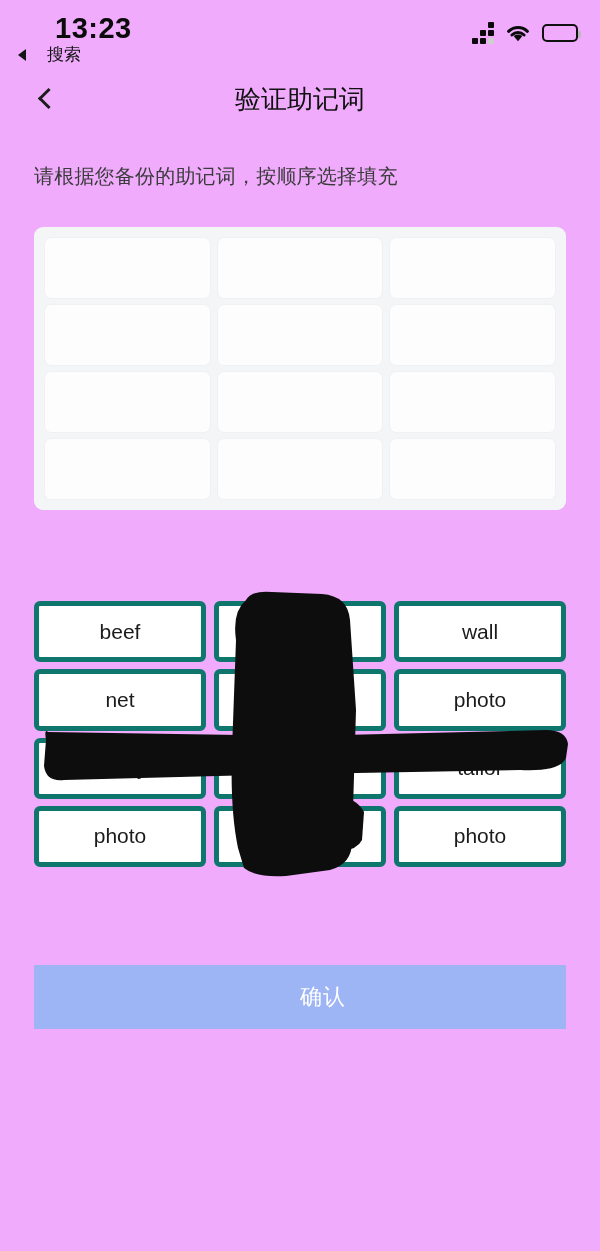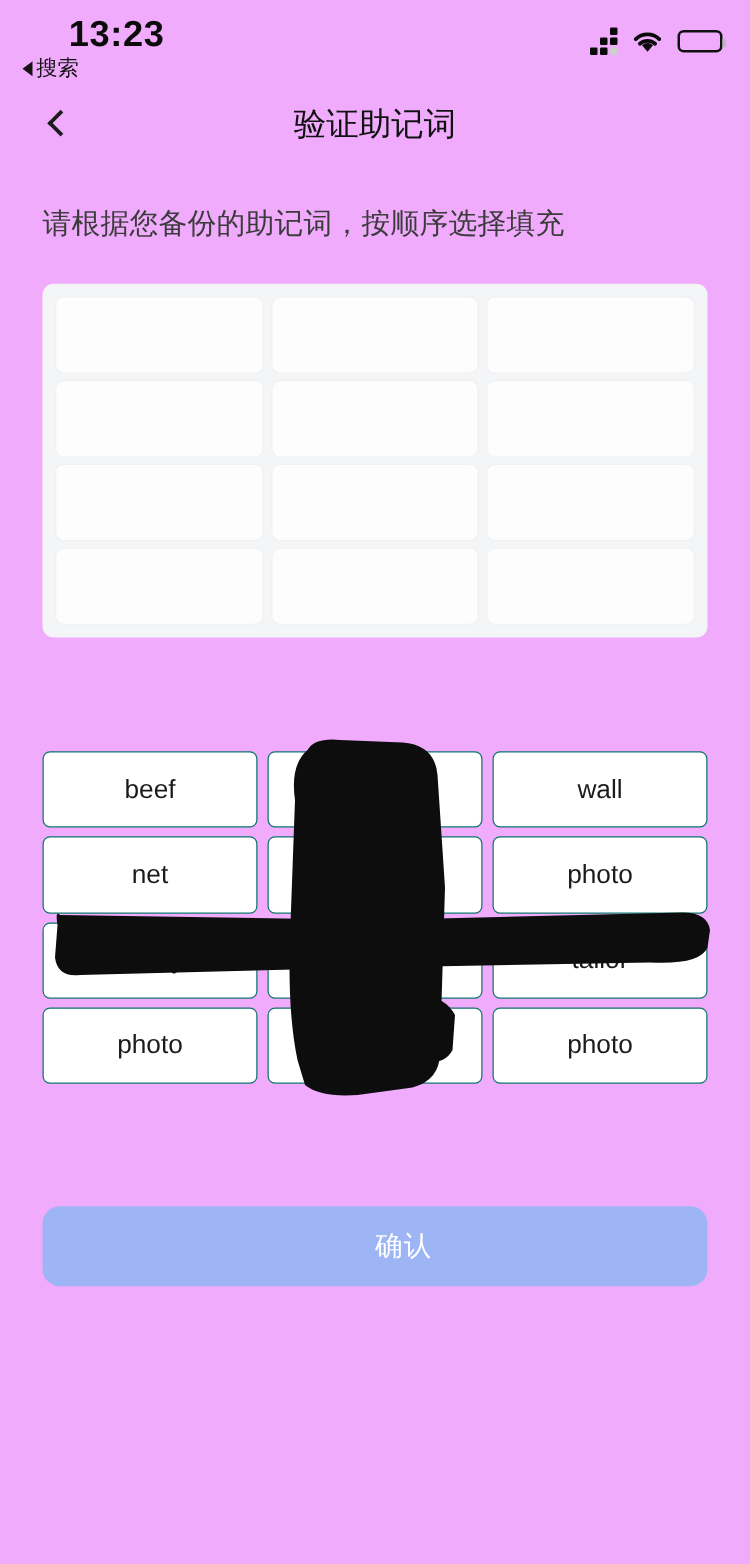--- a/index.html
+++ b/index.html
@@ -16,21 +16,21 @@
     position:absolute; top:0; left:0; width:600px; height:66px;
   }
   .sb-time {
     position:absolute; left:55px; top:12px;
     font-size:29px; font-weight:700; color:#0b0b0b;
     letter-spacing:0.5px;
   }
   .sb-back {
     position:absolute; left:18px; top:43px;
     font-size:17px; color:#141414; font-weight:500;
-    display:flex; align-items:center; gap:3px;
+    display:flex; align-items:center; gap:21px;
   }
   .sb-back .tri {
     width:0; height:0; display:inline-block;
     border-top:6px solid transparent;
     border-bottom:6px solid transparent;
     border-right:8px solid #141414;
   }
   .sb-right {
     position:absolute; right:22px; top:22px;
     display:flex; align-items:center; gap:11px;
@@ -75,21 +75,21 @@
   }
   .nav-title {
     position:absolute; left:0; top:0; width:600px; height:62px;
     display:flex; align-items:center; justify-content:center;
     font-size:26px; color:#111; font-weight:500;
   }
 
   
   .instruction {
     position:absolute; left:34px; top:163px;
-    font-size:23px; color:#3b3b3b; letter-spacing:0.2px;
+    font-size:20px; color:#3b3b3b; letter-spacing:0.2px;
   }
 
   
   .answer-panel {
     position:absolute; left:34px; top:227px;
     width:532px; height:283px;
     background:#f4f5f7; border-radius:9px;
     padding:11px 11px;
     display:grid;
     grid-template-columns:repeat(3,1fr);
@@ -106,40 +106,40 @@
   .wordbank {
     position:absolute; left:34px; top:601px;
     width:532px; height:266px;
     display:grid;
     grid-template-columns:repeat(3,1fr);
     grid-template-rows:repeat(4,1fr);
     gap:7px 8px;
   }
   .chip {
     background:#ffffff;
-    border:1px solid #0f766e;
+    border:5px solid #0f766e;
     border-radius:6px;
     display:flex; align-items:center; justify-content:center;
     font-size:21px; color:#1b1b1b;
     cursor:pointer;
     user-select:none;
   }
 
   
   .redactions {
     position:absolute; left:0; top:560px;
     width:600px; height:340px;
     pointer-events:none;
   }
 
   
   .confirm {
     position:absolute; left:34px; top:965px;
     width:532px; height:64px;
-    border-radius:14px;
+    border-radius:0;
     border:none;
     display:flex; align-items:center; justify-content:center;
     font-size:22px; color:#ffffff;
     font-family:"Liberation Sans","DejaVu Sans",sans-serif;
     cursor:pointer;
     letter-spacing:1px;
     padding-left:46px;
   }
 </style>
 </head>

